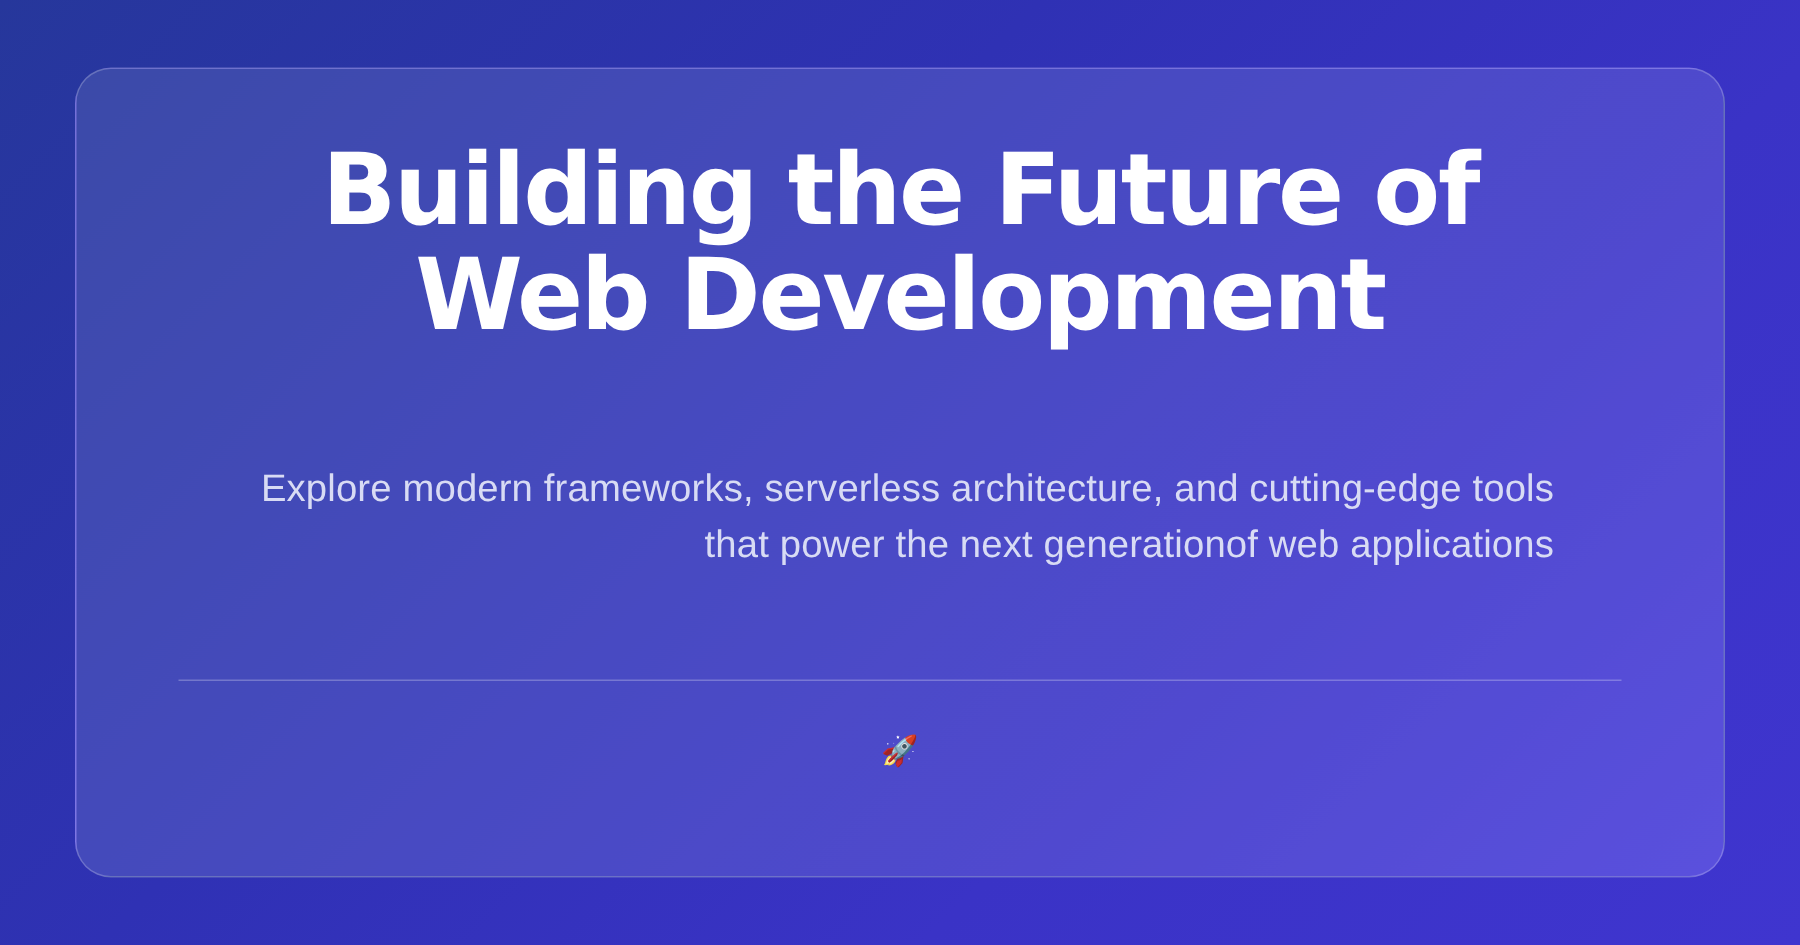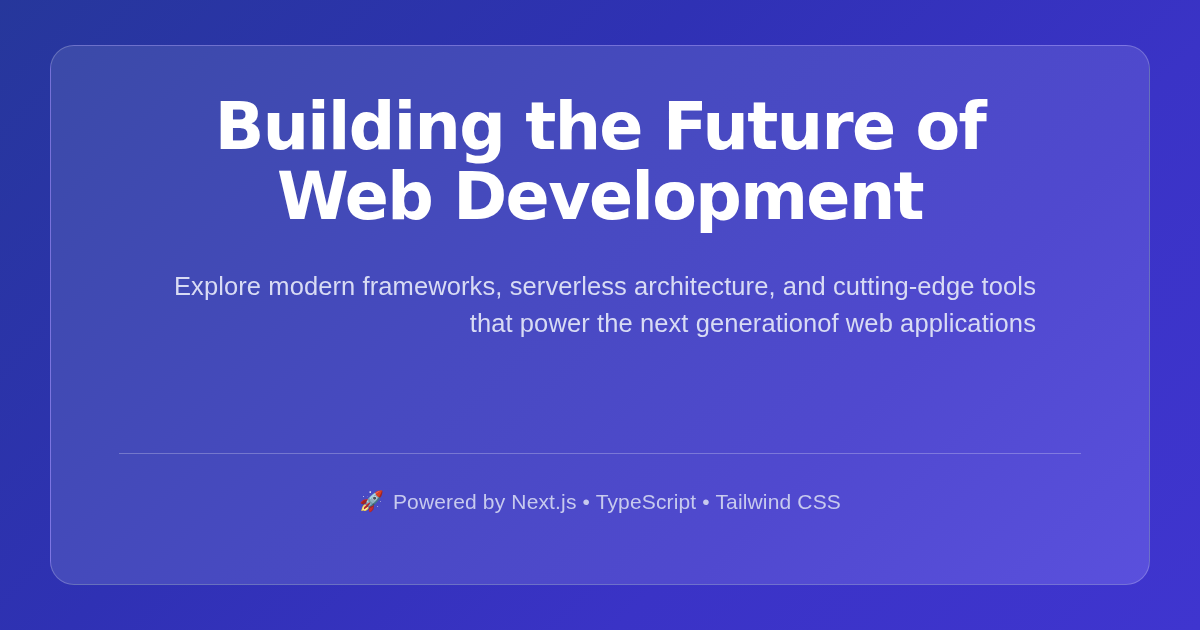--- a/index.html
+++ b/index.html
@@ -30,20 +30,21 @@
     display: flex;
     flex-direction: column;
     overflow: hidden;
   }
 
   .card-body {
     flex: 1 1 auto;
     display: flex;
     flex-direction: column;
     align-items: center;
+    gap: 40px;
   }
 
   .og-title {
     font-family: "DejaVu Sans", sans-serif;
     font-weight: 700;
     font-size: 66px;
     line-height: 1.06;
     letter-spacing: -1.6px;
     color: #ffffff;
     text-align: center;
@@ -106,17 +107,16 @@
   <div class="card-body">
     <h1 class="og-title">Building the Future of Web Development</h1>
 
     <p class="og-subtitle">Explore modern frameworks, serverless architecture, and cutting-edge tools that power the next generationof web applications</p>
   </div>
 
   <div class="card-footer">
     <div class="footer-divider"></div>
     <div class="footer-row">
       <span class="rocket-icon">🚀</span>
-      <span class="footer-text">Powered by Next.js • TypeScript • Tailwind CSS</span>
     </div>
   </div>
 
 </div>
 
 </body></html>

